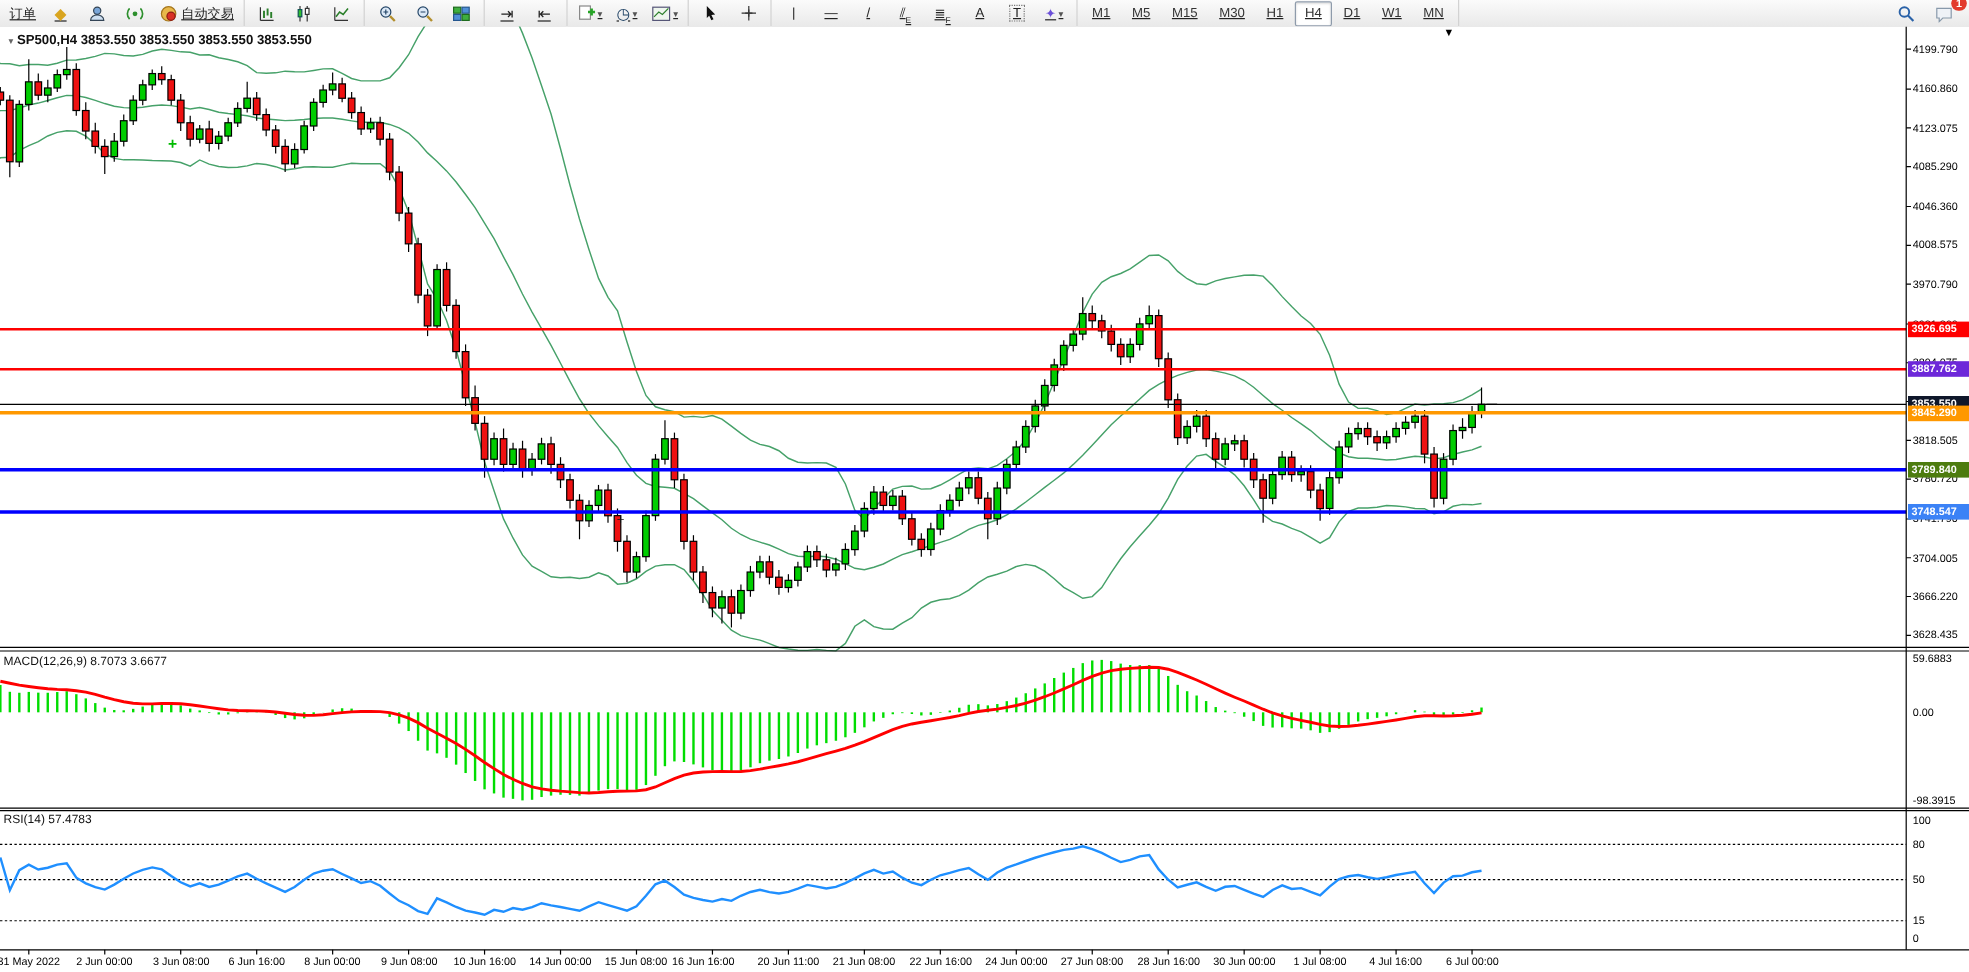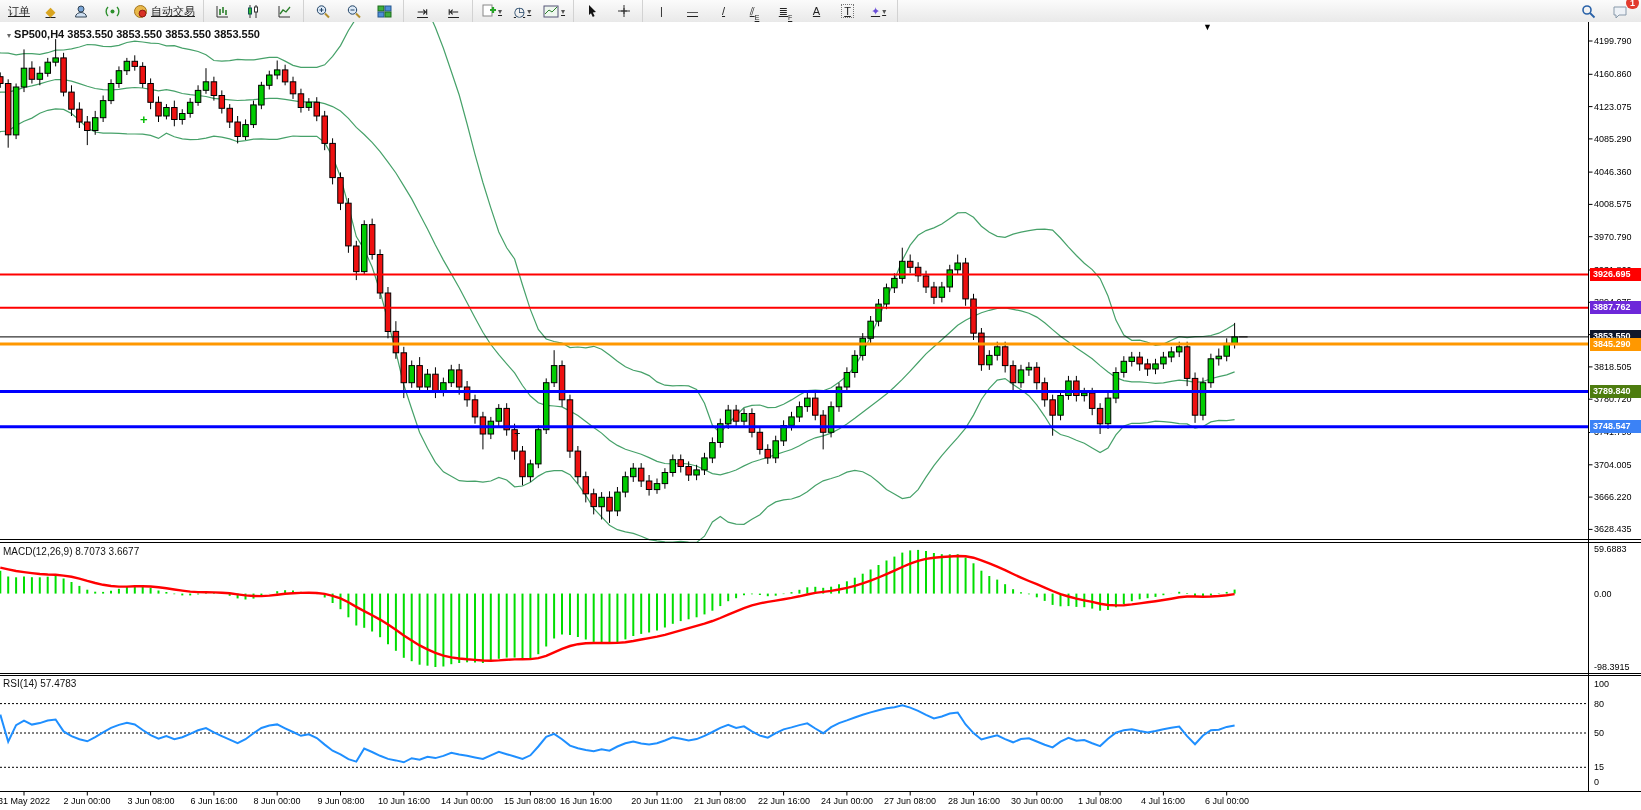--- a/index.html
+++ b/index.html
@@ -180,20 +180,31 @@
       </div>
     <div class="tb-btn">
         <span style="border:1px dotted #777;padding:0 2px">T</span>
       </div>
     <div class="tb-btn">
         <span style="color:#6b4fd8">✦</span>
         <span class="caret">▾</span>
       </div>
   </div>
 
+  <div class="tb-group" id="tf-group">
+      <div class="tf-btn">M1</div>
+      <div class="tf-btn">M5</div>
+      <div class="tf-btn">M15</div>
+      <div class="tf-btn">M30</div>
+      <div class="tf-btn">H1</div>
+      <div class="tf-btn active">H4</div>
+      <div class="tf-btn">D1</div>
+      <div class="tf-btn">W1</div>
+      <div class="tf-btn">MN</div>
+    </div>
 
   <div class="tb-group" id="tb-right">
     <div class="tb-btn">
       <svg width="15" height="15" viewBox="0 0 15 15">
           <circle cx="6" cy="6" r="4" fill="none" stroke="#2a62a8" stroke-width="1.6"></circle>
           <path d="M9 9l4.5 4.5" stroke="#2a62a8" stroke-width="1.8"></path>
         </svg>
     </div>
     <div class="tb-btn" style="position:relative">
       <svg width="16" height="15" viewBox="0 0 16 15">

